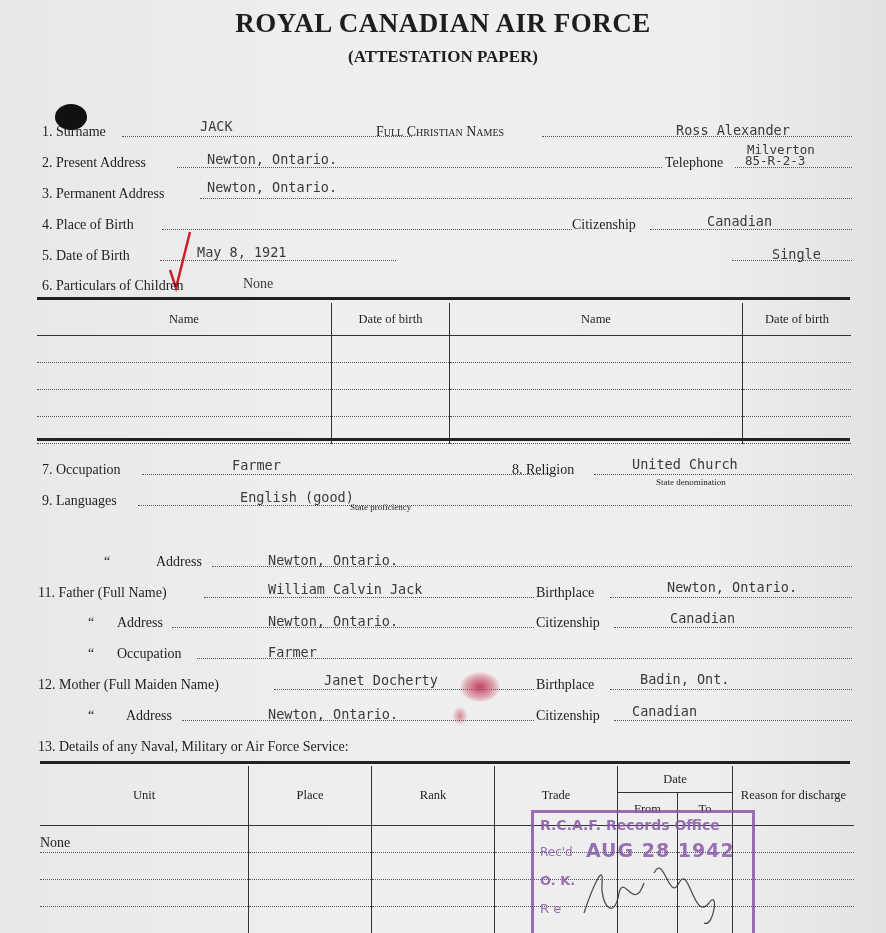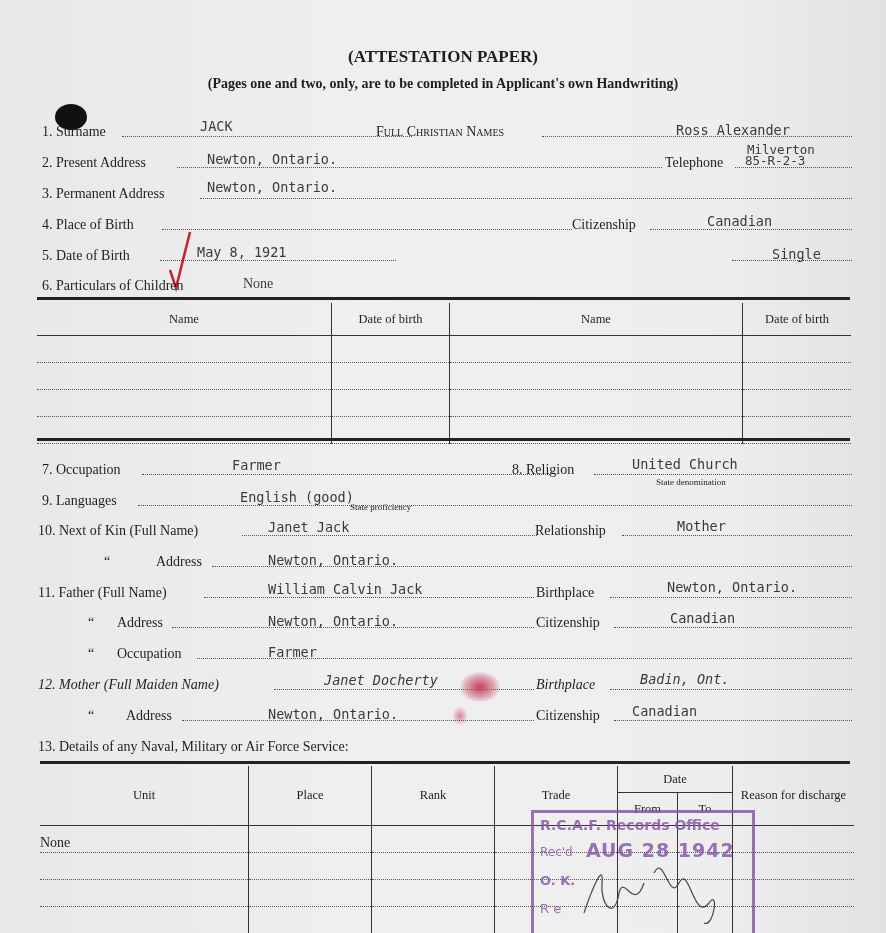--- a/index.html
+++ b/index.html
@@ -34,22 +34,22 @@
     border: 3px solid #8a5aa8; border-bottom: none; color: #8a5aa8;
     font-family: "DejaVu Sans", sans-serif; font-weight: bold; opacity: 0.85; }
   .check { position: absolute; left: 168px; top: 230px; }
   .blot { position: absolute; border-radius: 50%; }
 </style>
 </head>
 <body>
 
 <div class="page">
 
+  <div class="title">ROYAL CANADIAN AIR FORCE</div>
   <div class="subtitle">(ATTESTATION PAPER)</div>
-  <div class="instr">(Pages one and two, only, are to be completed in Applicant's own Handwriting)</div>
 
   <div class="blot" style="left:55px;top:104px;width:32px;height:26px;background:#111;"></div>
 
   <div class="row" style="top:120px;">
     <span class="lbl" style="left:0">1. Surname</span>
     <span class="dots" style="left:80px;width:290px"></span>
     <span class="val" style="left:158px;bottom:8px">JACK</span>
     <span class="lbl" style="left:334px;font-variant:small-caps">Full Christian Names</span>
     <span class="dots" style="left:500px;width:310px"></span>
     <span class="val" style="left:634px">Ross Alexander</span>
@@ -145,28 +145,20 @@
     <span class="tiny" style="left:614px;top:19px">State denomination</span>
   </div>
 
   <div class="row" style="top:489px;">
     <span class="lbl" style="left:0">9. Languages</span>
     <span class="dots" style="left:96px;width:714px"></span>
     <span class="val" style="left:198px;bottom:6px">English (good)</span>
     <span class="tiny" style="left:308px;top:13px">State proficiency</span>
   </div>
 
-  <div class="row" style="top:519px;">
-    <span class="lbl" style="left:-4px">10. Next of Kin (Full Name)</span>
-    <span class="dots" style="left:200px;width:295px"></span>
-    <span class="val" style="left:226px;bottom:6px">Janet Jack</span>
-    <span class="lbl" style="left:493px">Relationship</span>
-    <span class="dots" style="left:580px;width:230px"></span>
-    <span class="val" style="left:635px;bottom:7px">Mother</span>
-  </div>
 
   <div class="row" style="top:550px;">
     <span class="lbl" style="left:62px">“</span>
     <span class="lbl" style="left:114px">Address</span>
     <span class="dots" style="left:170px;width:640px"></span>
     <span class="val" style="left:226px">Newton, Ontario.</span>
   </div>
 
   <div class="row" style="top:581px;">
     <span class="lbl" style="left:-4px">11. Father (Full Name)</span>
@@ -187,21 +179,21 @@
     <span class="val" style="left:628px;bottom:7px">Canadian</span>
   </div>
 
   <div class="row" style="top:642px;">
     <span class="lbl" style="left:46px">“</span>
     <span class="lbl" style="left:75px">Occupation</span>
     <span class="dots" style="left:155px;width:655px"></span>
     <span class="val" style="left:226px">Farmer</span>
   </div>
 
-  <div class="row" style="top:673px;font-style:italic;">
+  <div class="row" style="top:673px;">
     <span class="lbl" style="left:-4px">12. Mother (Full Maiden Name)</span>
     <span class="dots" style="left:232px;width:260px"></span>
     <span class="val" style="left:282px;bottom:7px">Janet Docherty</span>
     <span class="lbl" style="left:494px">Birthplace</span>
     <span class="dots" style="left:568px;width:242px"></span>
     <span class="val" style="left:598px;bottom:8px">Badin, Ont.</span>
   </div>
 
   <div class="row" style="top:704px;">
     <span class="lbl" style="left:46px">“</span>

